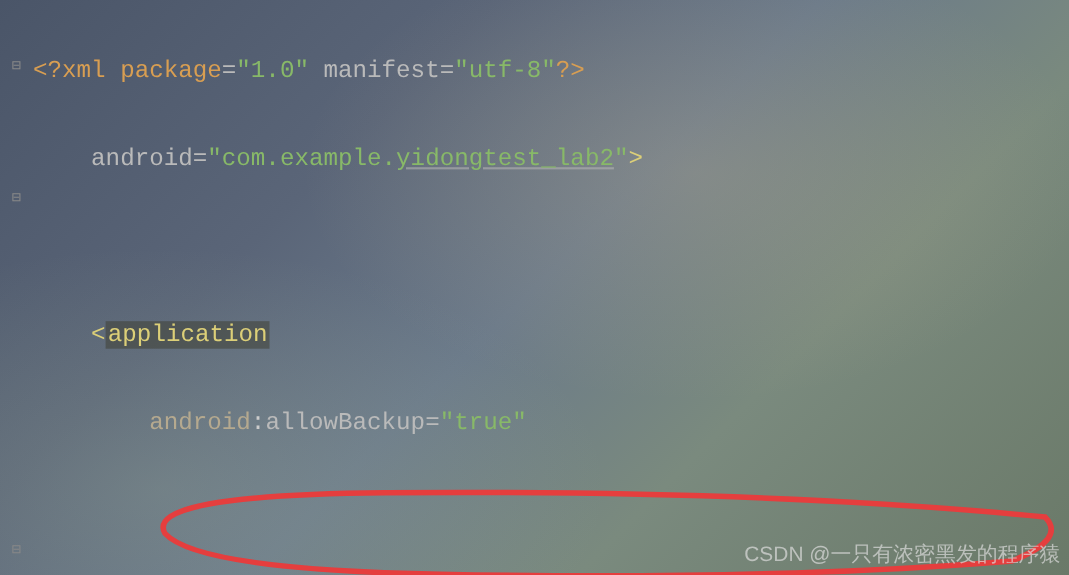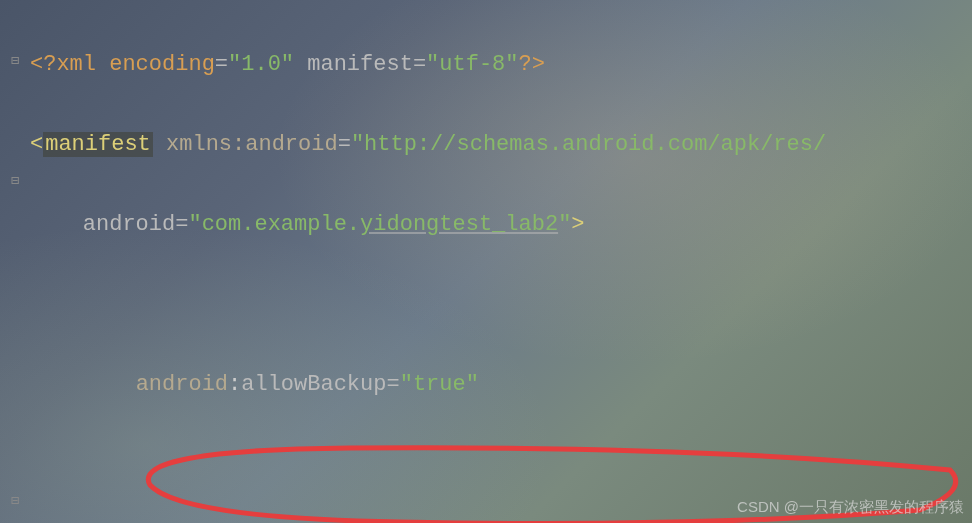--- a/index.html
+++ b/index.html
@@ -57,41 +57,41 @@
       left: 100px;
       top: 440px;
       width: 870px;
       height: 90px;
       pointer-events: none;
     }
     .watermark {
       position: absolute;
       right: 8px;
       bottom: 6px;
-      font-size: 15px;
+      font-size: 19px;
       color: rgba(220,220,220,0.7);
       font-family: sans-serif;
     }
   </style>
 </head>
 <body>
 
 <div class="bg-overlay"></div>
 
 <div class="gutter">
   <div class="gutter-icon" style="margin-top:40px;">⊟</div>
   <div class="gutter-icon" style="margin-top:80px;">⊟</div>
   <div class="gutter-icon" style="margin-top:280px;">⊟</div>
 </div>
 
 <div class="code">
-<div><span class="t-orange">&lt;?</span><span class="t-orange">xml encoding</span><span class="t-gray">=</span><span class="t-green">"1.0"</span><span> </span><span class="t-gray">manifest</span><span class="t-gray">=</span><span class="t-green">"utf-8"</span><span class="t-orange">?&gt;</span></div>
-<div><span class="t-yellow">&lt;</span><span class="hl-tag">manifest</span><span class="t-namespace"> xmlns:</span><span class="t-namespace">android</span><span class="t-gray">=</span><span class="t-green">"http://schemas.android.com/apk/res/</span></div>
+<div><span class="t-orange">&lt;?</span><span class="t-orange">xml package</span><span class="t-gray">=</span><span class="t-green">"1.0"</span><span> </span><span class="t-gray">manifest</span><span class="t-gray">=</span><span class="t-green">"utf-8"</span><span class="t-orange">?&gt;</span></div>
 <div><span>    </span><span class="t-gray">android</span><span class="t-gray">=</span><span class="t-green">"com.example.</span><span class="t-green underline">yidongtest_lab2</span><span class="t-green">"</span><span class="t-yellow">&gt;</span></div>
 <div>&nbsp;</div>
+<div><span>    </span><span class="t-yellow">&lt;</span><span class="hl-tag">application</span></div>
 <div><span>        </span><span class="t-namespace">android</span><span class="t-colon">:</span><span class="t-gray">allowBackup</span><span class="t-gray">=</span><span class="t-green">"true"</span></div>
 
 
 
 
 
 
 
 </div>
 

